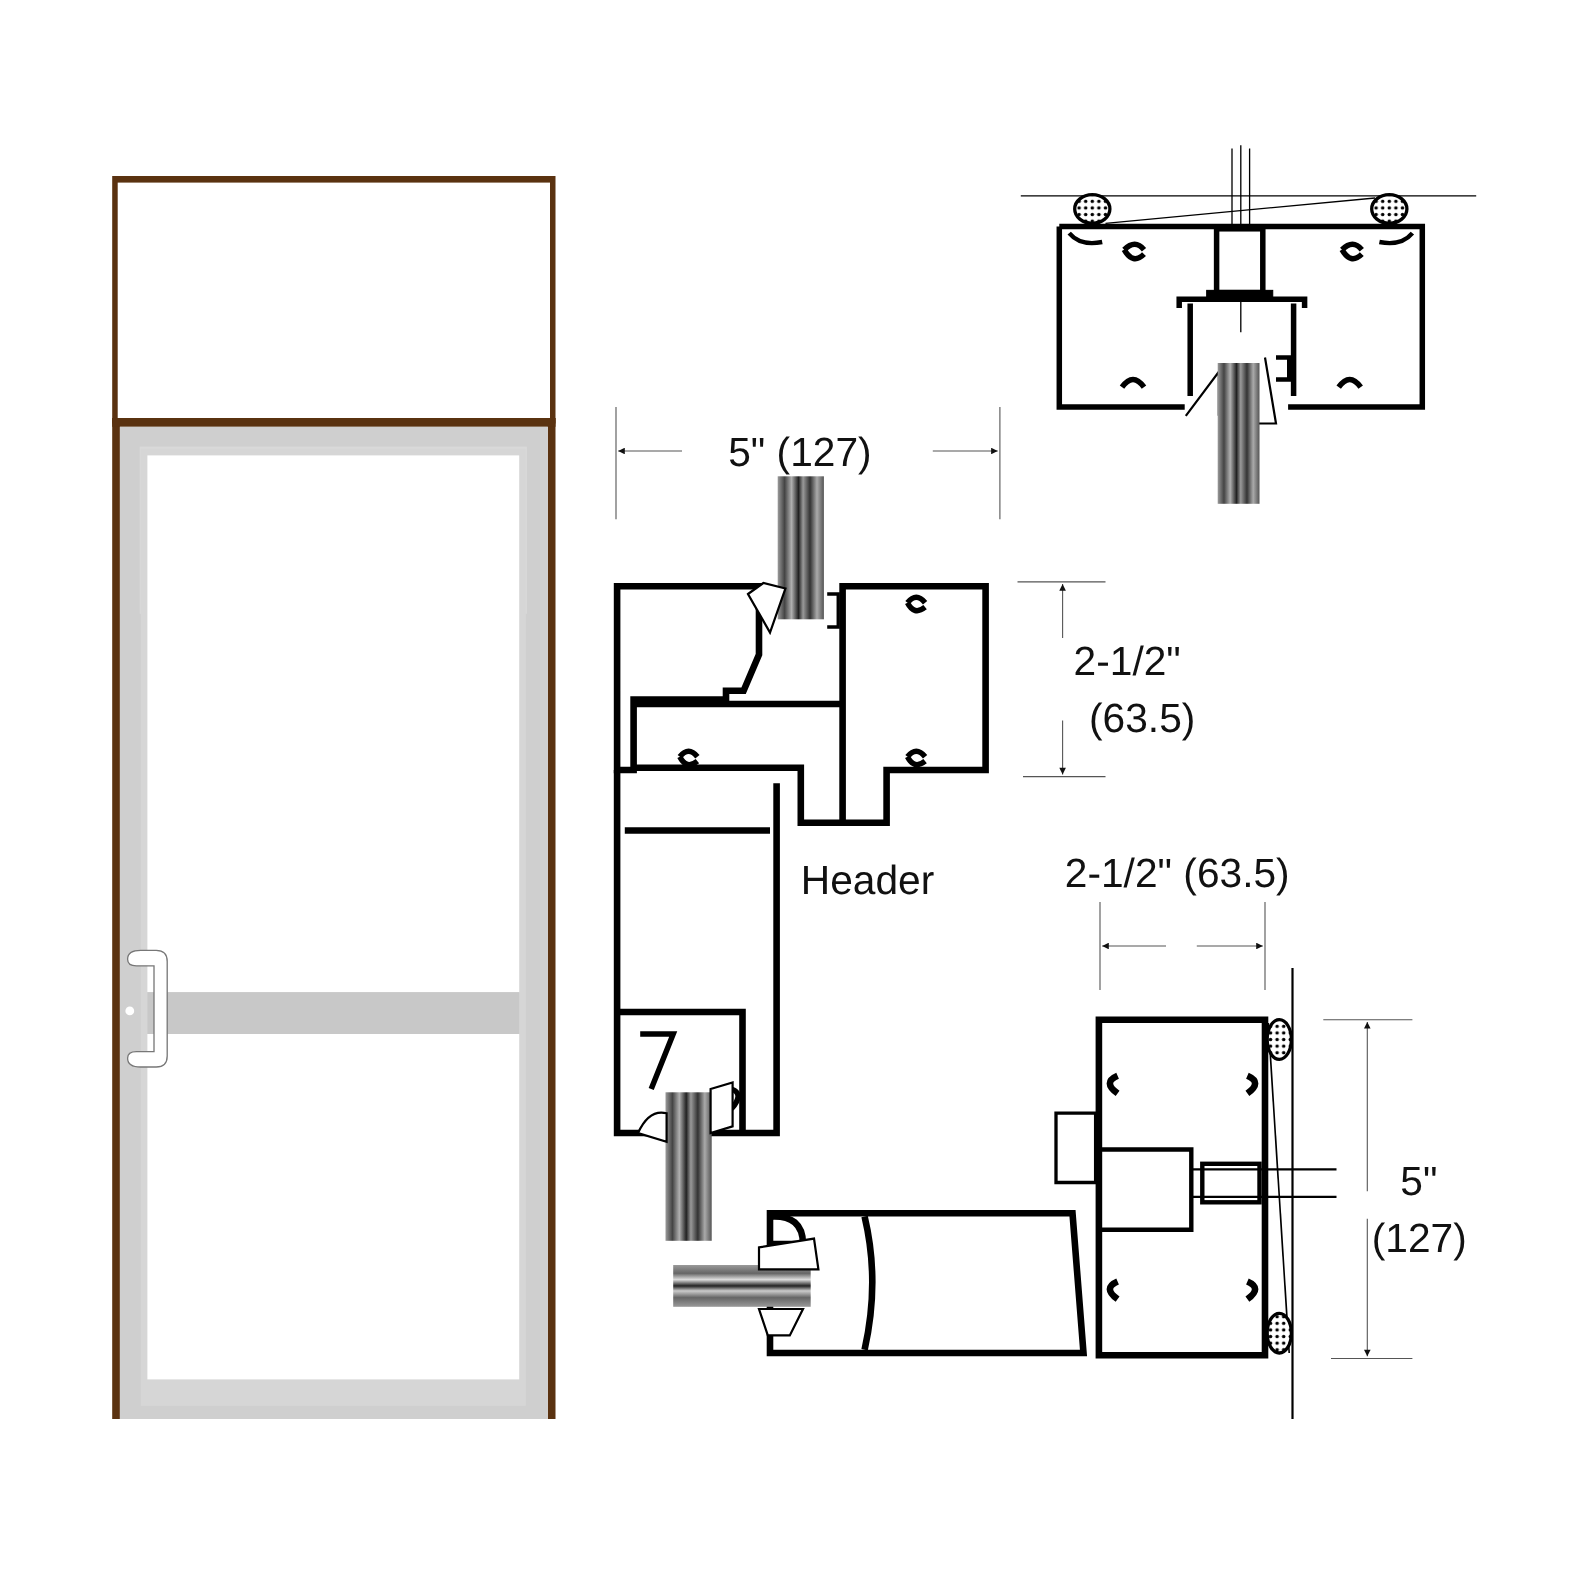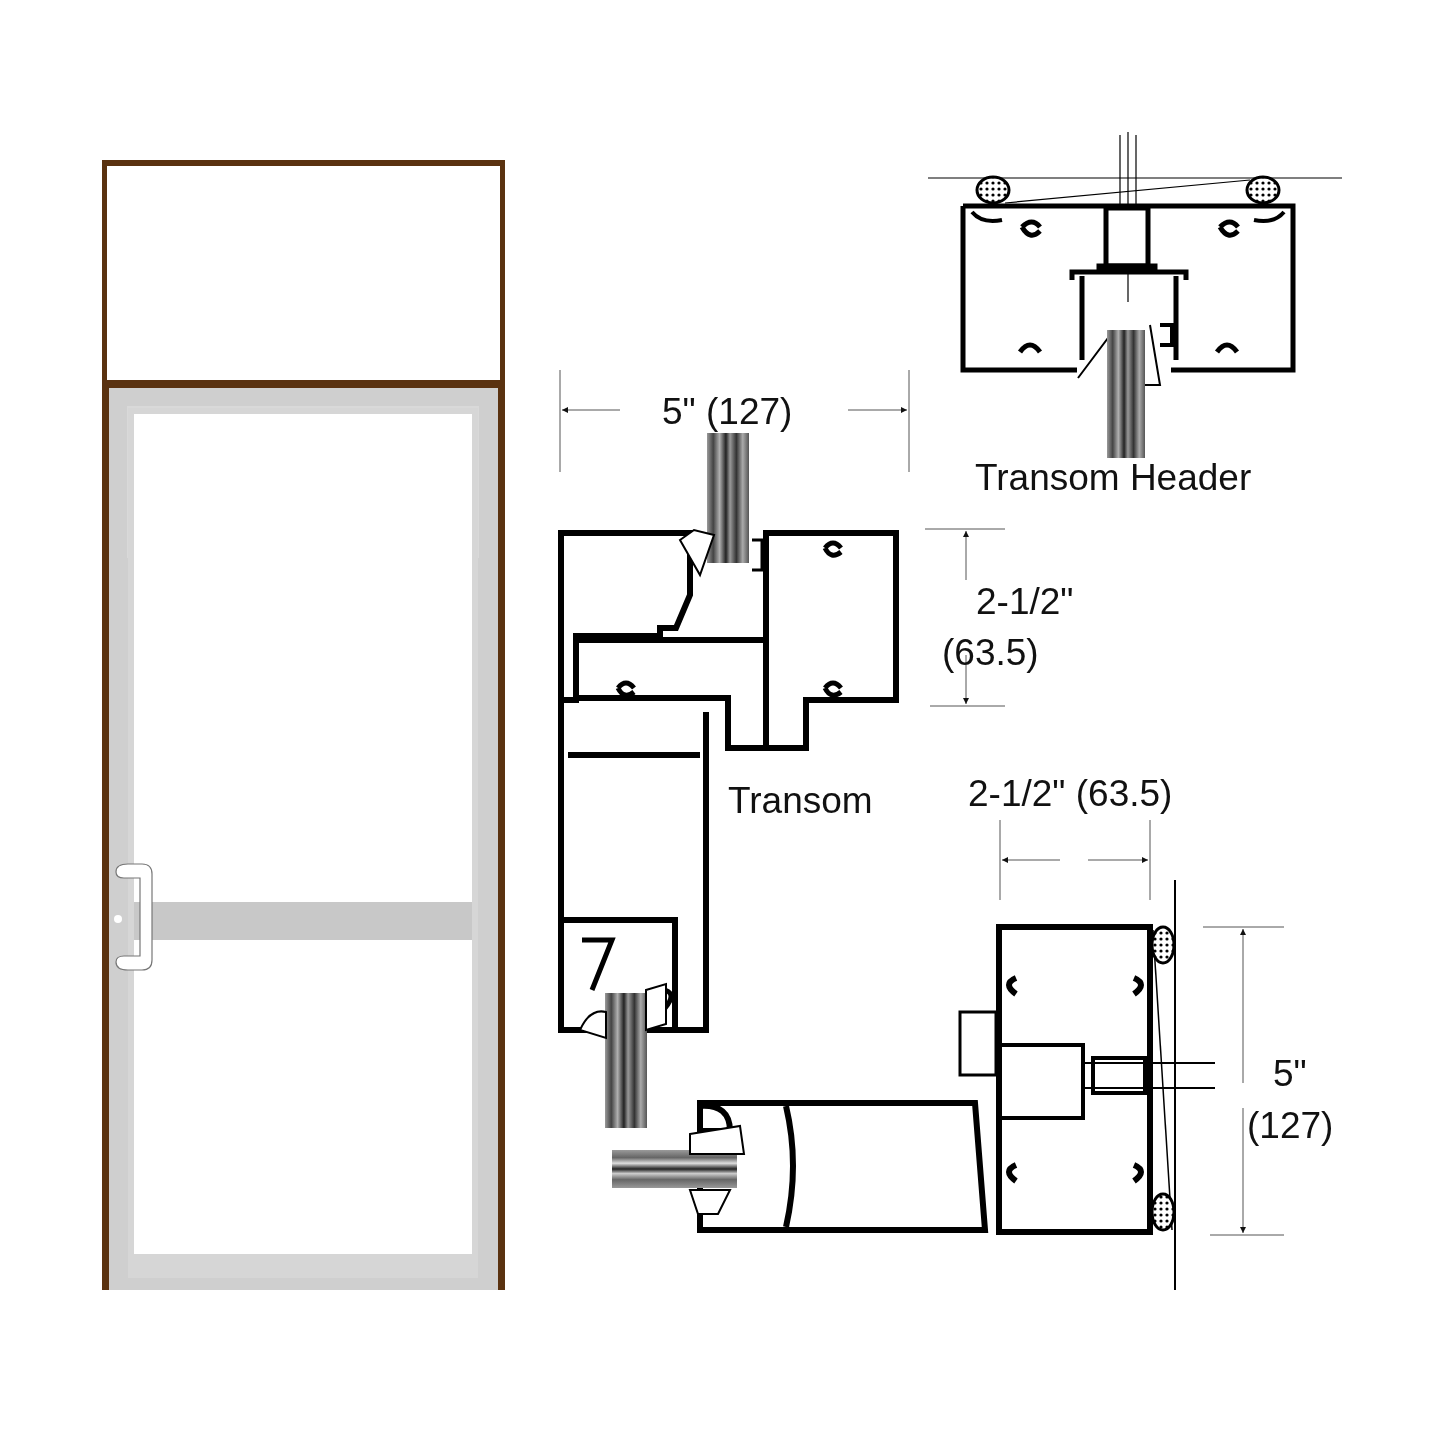--- a/index.html
+++ b/index.html
@@ -189,25 +189,24 @@
         <line x1="1203" y1="927" x2="1284" y2="927"></line>
         <line x1="1210" y1="1235" x2="1284" y2="1235"></line>
         <line x1="1243" y1="1083" x2="1243" y2="929" marker-end="url(#arrow)"></line>
         <line x1="1243" y1="1108" x2="1243" y2="1233" marker-end="url(#arrow)"></line>
       </g>
     </g>
   </svg>
 
   
   <div class="lbl" style="left:662px;top:393px;">5" (127)</div>
-  <div class="lbl" style="left:975px;top:459px;">Transom Header</div>
 
   <div class="lbl" style="left:976px;top:583px;">2-1/2"</div>
-  <div class="lbl" style="left:942px;top:634px;">(63.5)</div>
-
-  <div class="lbl" style="left:728px;top:782px;">Transom</div>
+  <div class="lbl" style="left:990px;top:634px;">(63.5)</div>
+
+  <div class="lbl" style="left:728px;top:782px;">Header</div>
 
   <div class="lbl" style="left:968px;top:775px;">2-1/2" (63.5)</div>
 
   <div class="lbl" style="left:1273px;top:1055px;">5"</div>
   <div class="lbl" style="left:1247px;top:1107px;">(127)</div>
 
 </div>
 
 </body></html>

